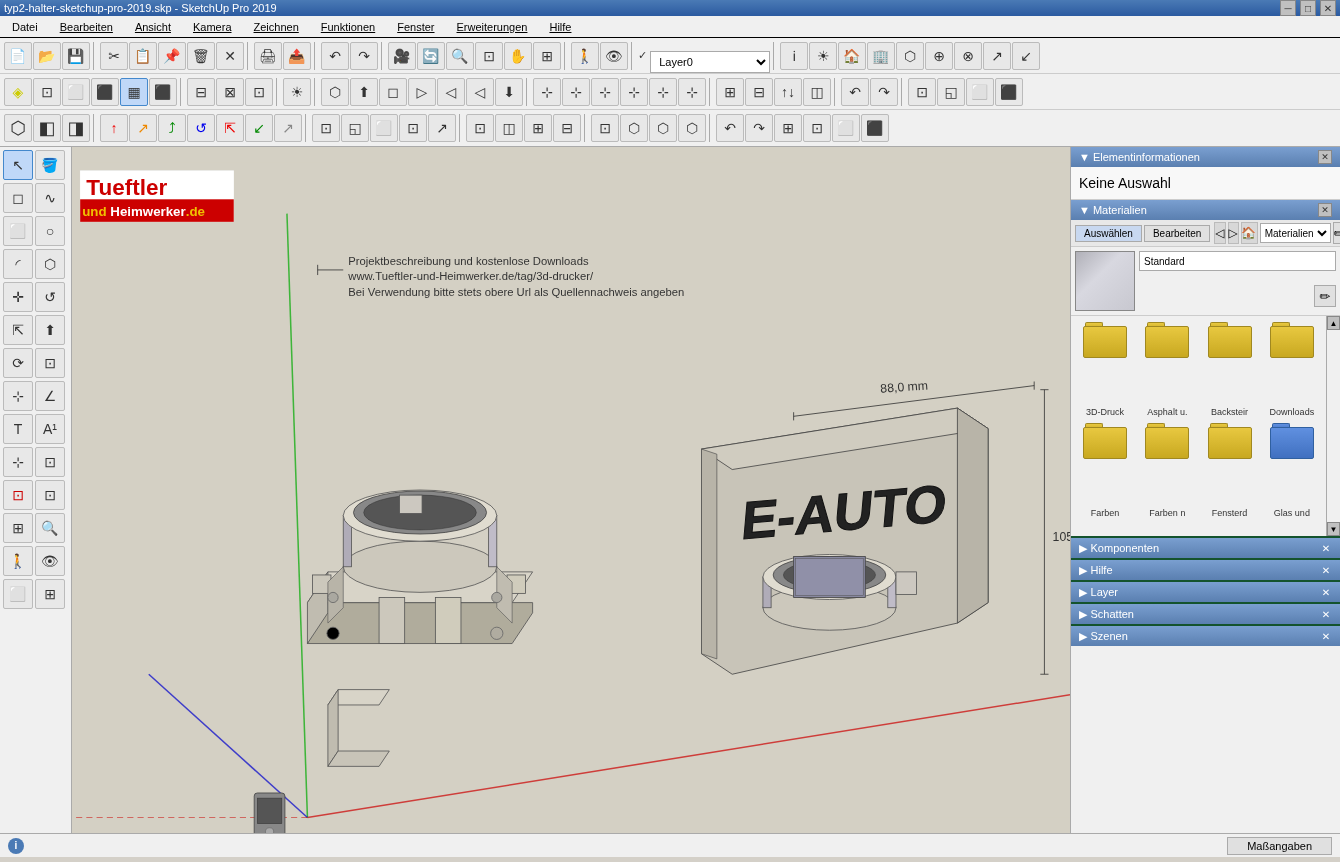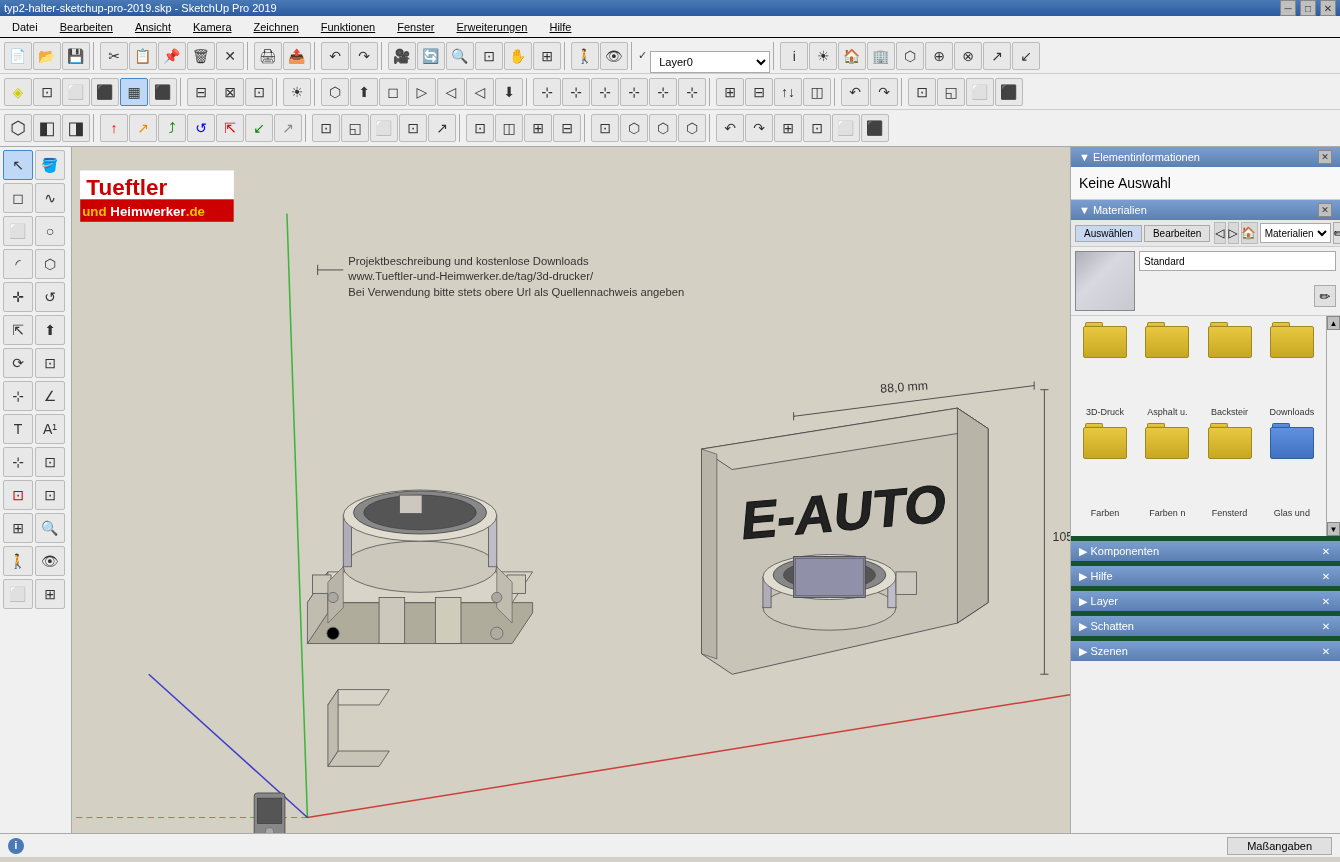--- a/index.html
+++ b/index.html
@@ -294,21 +294,21 @@
       text-align: center;
       color: #333;
       width: 48px;
       overflow: hidden;
       text-overflow: ellipsis;
       white-space: nowrap;
     }
 
     
     .accordion-section {
-      border-top: 5px solid #14532d;
+      border-top: 2px solid #14532d;
     }
     .accordion-header {
       background: linear-gradient(to bottom, #7a9fd0, #5a7fb0);
       color: white;
       padding: 2px 8px;
       font-size: 11px;
       display: flex;
       align-items: center;
       justify-content: space-between;
       height: 20px;

